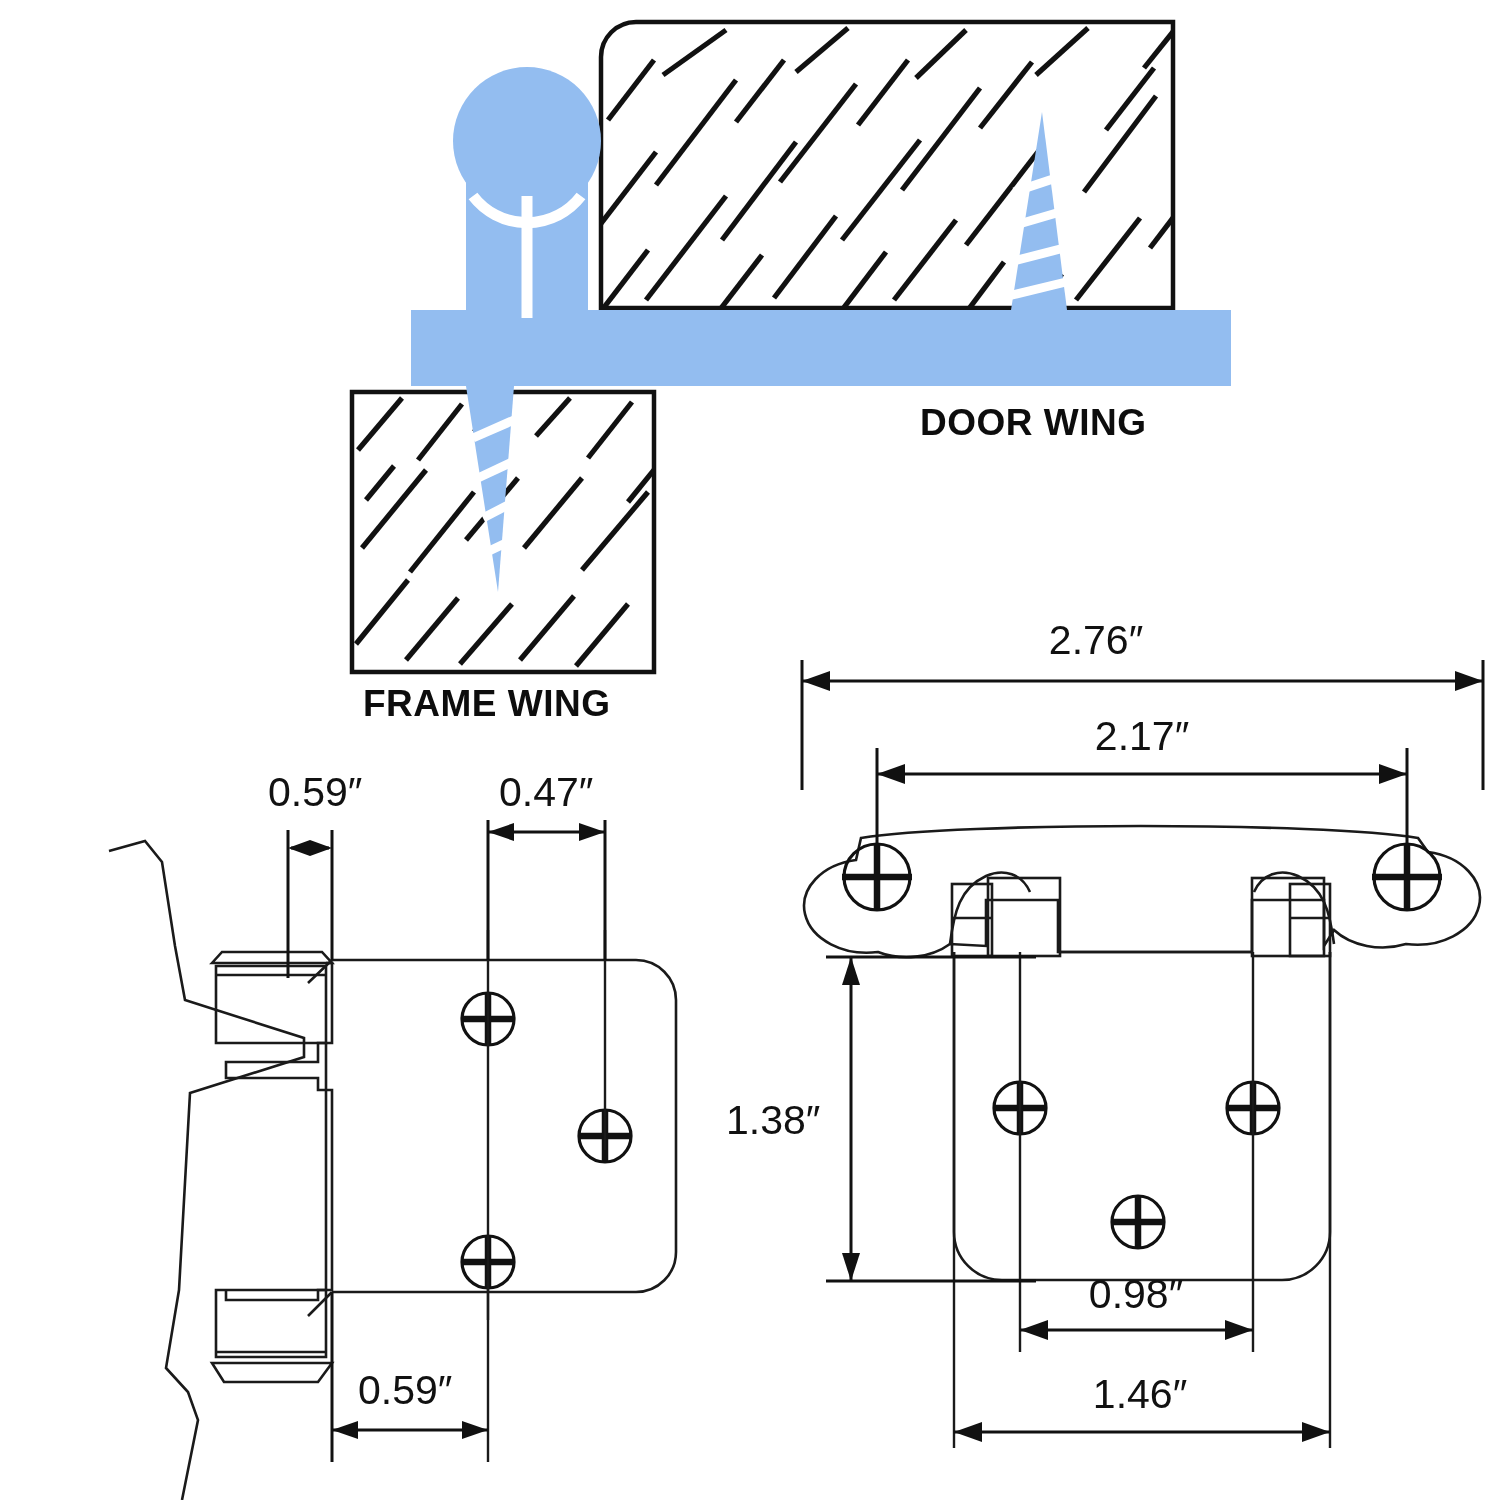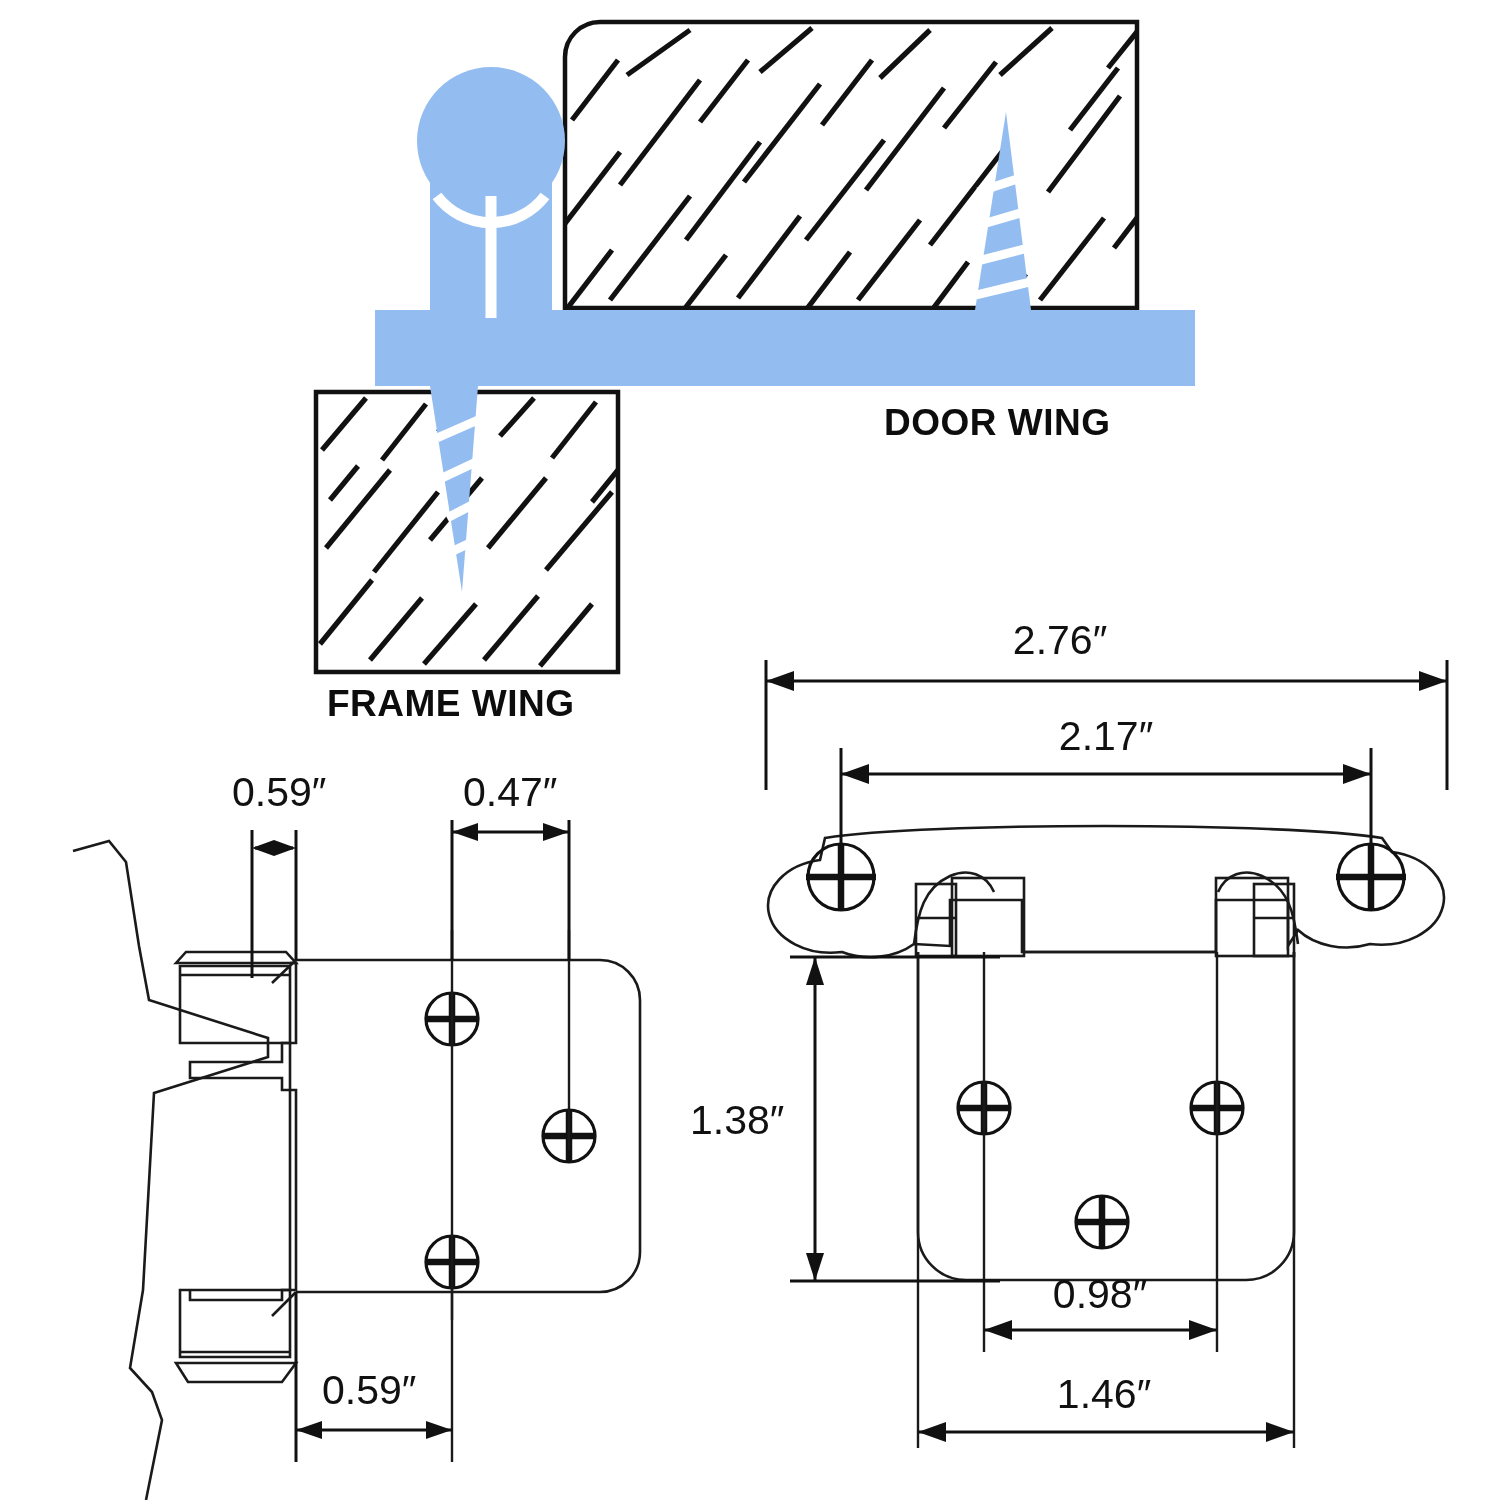--- a/index.html
+++ b/index.html
@@ -11,20 +11,21 @@
     width: 1500px;
     height: 1500px;
     font-family: "Liberation Sans", sans-serif;
     overflow: hidden;
   }
   #stage {
     position: relative;
     width: 1454px;
     height: 1500px;
     background: #ffffff;
+    margin-left: 36px;
   }
   #stage svg {
     position: absolute;
     left: 0;
     top: 0;
   }
   text { font-family: "Liberation Sans", sans-serif; }
   .lbl-bold {
     font-weight: 700;
     font-size: 37px;

